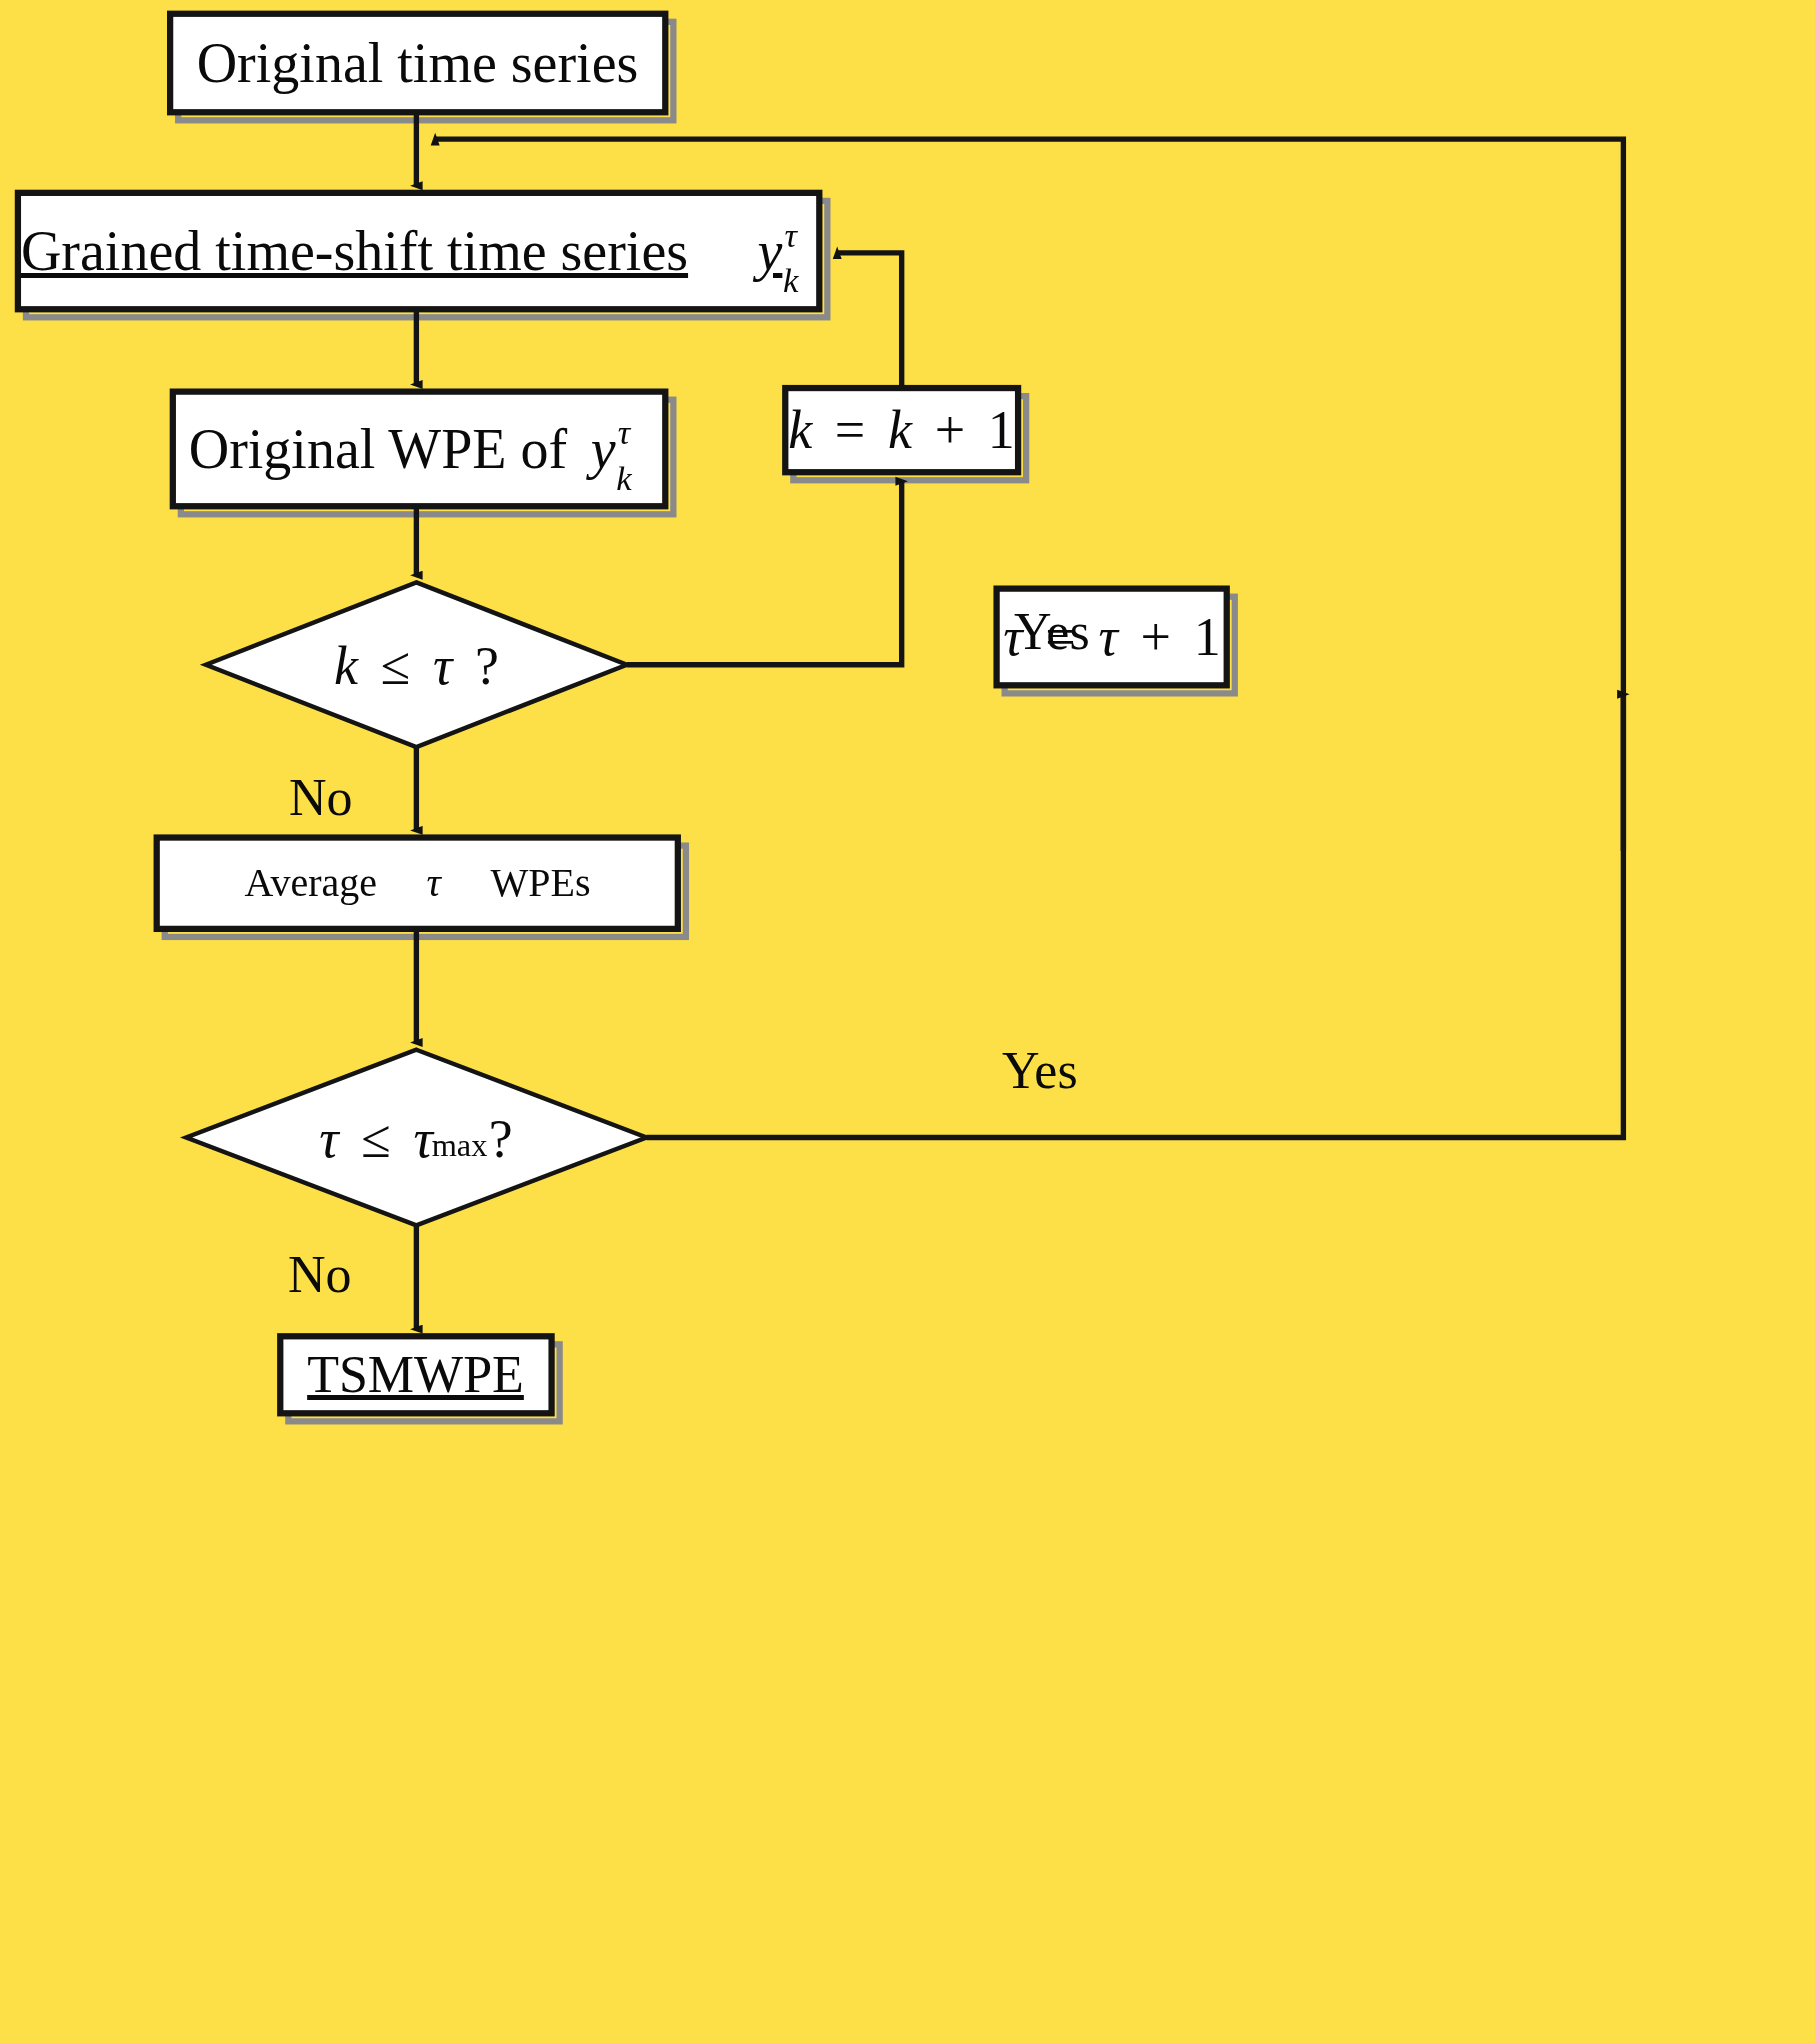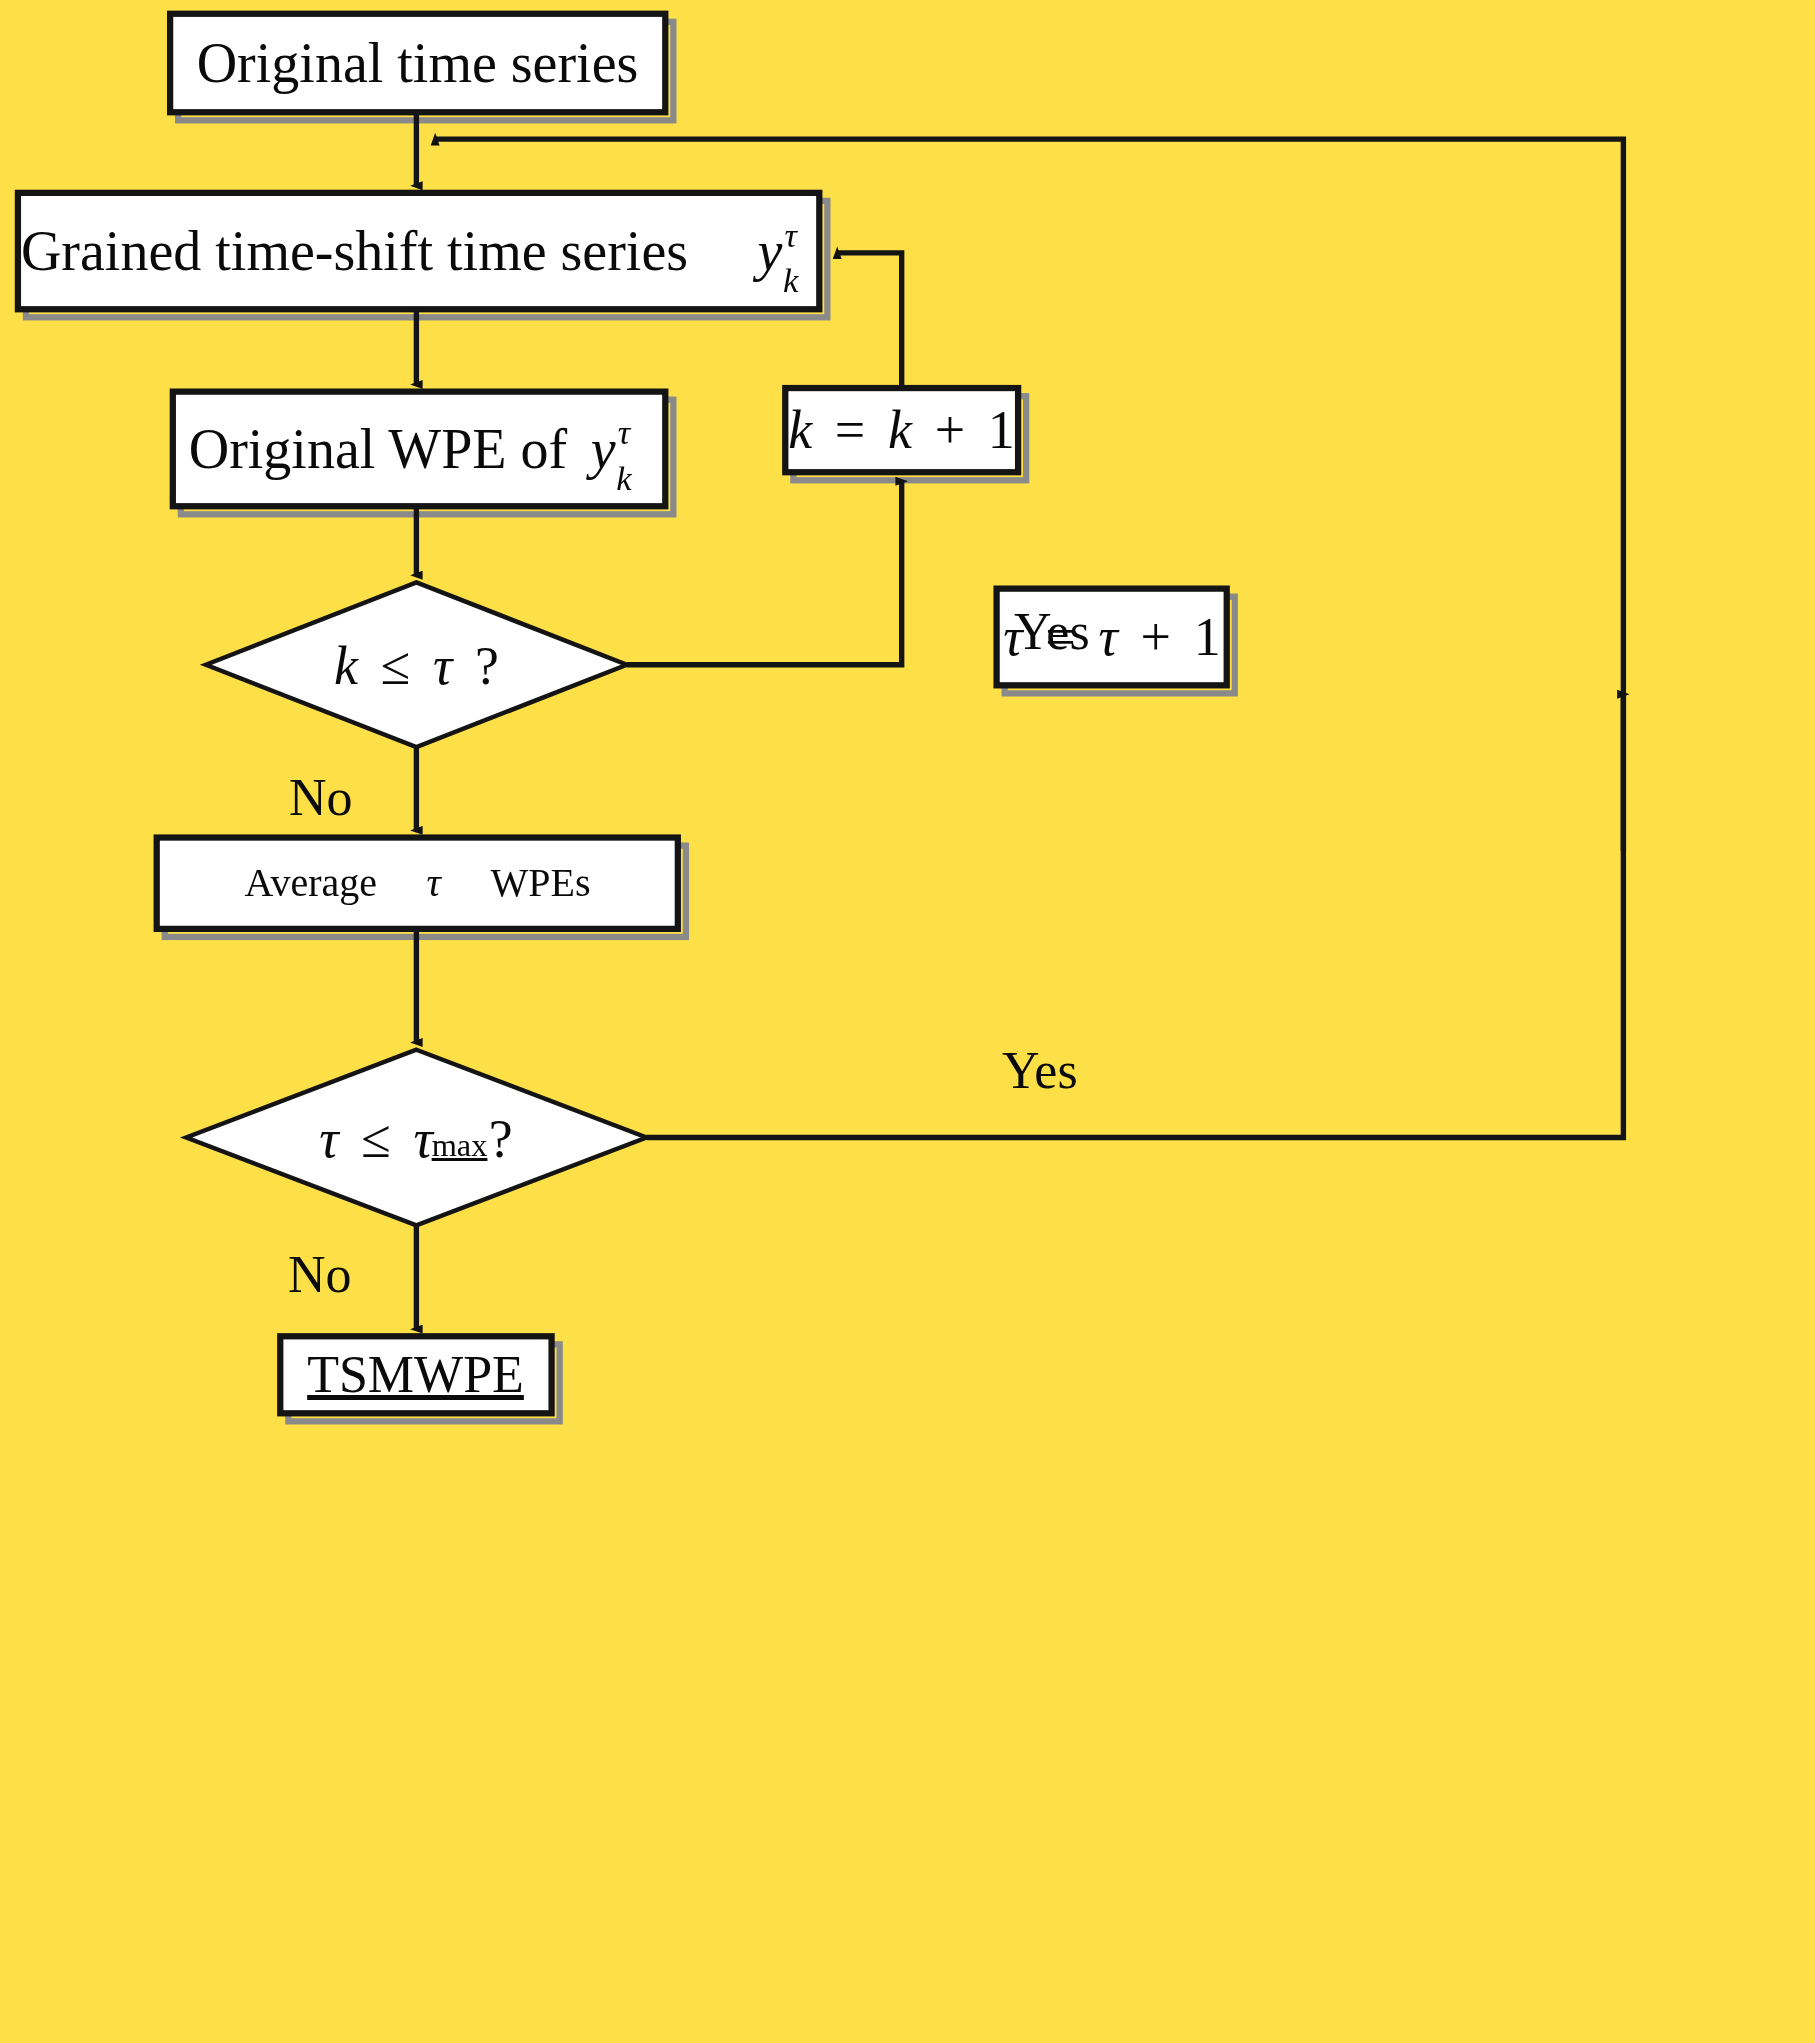--- a/index.html
+++ b/index.html
@@ -62,21 +62,20 @@
     font-size: 0.62em;
     font-style: italic;
   }
   .subonly {
     font-size: 0.60em;
     font-style: normal;
     vertical-align: sub;
     position: relative;
     top: 0.22em;
     left: -0.04em;
-    text-decoration: underline;
   }
   .sp { display: inline-block; width: 0.42em; }
   .spw { display: inline-block; width: 0.62em; }
 </style>
 </head>
 <body>
 
 <div id="stage">
 
   <svg id="flow-svg" viewBox="0 0 2027 2282">
@@ -138,21 +137,21 @@
       <path d="M722,1270 L1813,1270 L1813,775" marker-end="url(#arrowUp)"></path>
 
       <line x1="465" y1="1368" x2="465" y2="1484" marker-end="url(#arrowDown)"></line>
     </g>
   </svg>
 
   <div class="node-label" style="left:170px; top:13.4px; width:495px; height:99px; font-size:56px;">
     <span>Original time series</span>
   </div>
 
-  <div class="node-label" style="left:18px; top:193px; width:802px; height:116px; font-size:56px;">
+  <div class="node-label" style="left:18px; top:193px; width:802px; height:116px; font-size:56px;text-decoration:underline;">
     <span>Grained time-shift time series</span>
       <span class="spw"></span>
       <span class="spw"></span>
       <span class="math">y</span>
       <span class="sup-sub">
         <span class="sup">τ</span>
         <span class="sub">k</span>
       </span>
   </div>
 

